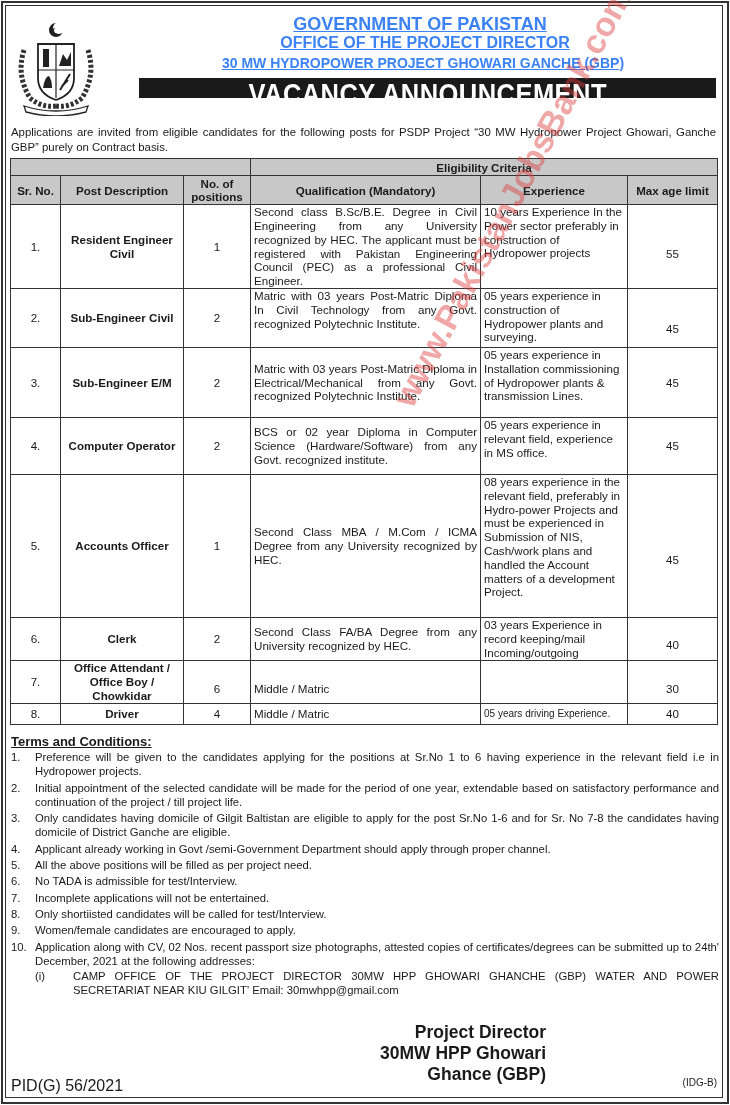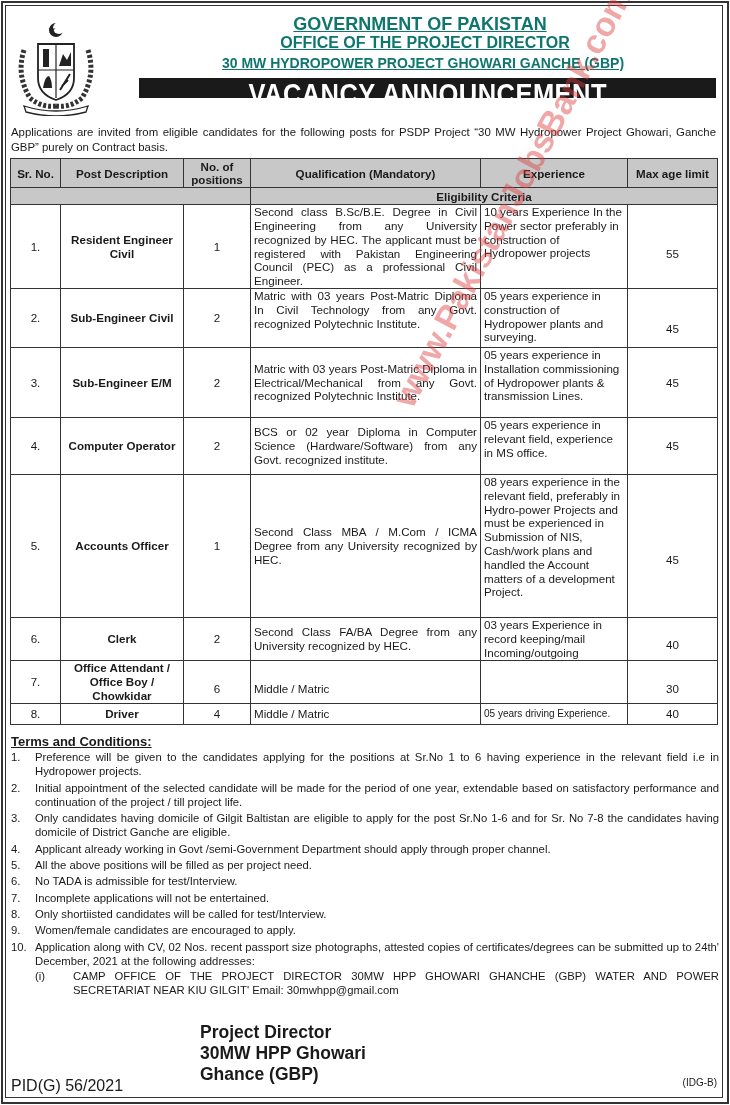--- a/index.html
+++ b/index.html
@@ -4,21 +4,21 @@
 <style>
   html, body { margin:0; padding:0; background:#fff; }
   body { width:730px; height:1105px; position:relative; overflow:hidden;
          font-family:"Liberation Sans", sans-serif; color:#1a1a1a; }
   .frame-outer { position:absolute; left:1px; top:1px; width:724px; height:1099px;
                  border:2px solid #333; }
   .frame-inner { position:absolute; left:5px; top:5px; width:716px; height:1091px;
                  border:1px solid #333; }
   .emblem { position:absolute; left:14px; top:20px; width:84px; height:96px; }
   .hdr { position:absolute; left:140px; width:576px; text-align:center; font-weight:bold;
-         text-decoration:underline; color:#0f766e; }
+         text-decoration:underline; color:#3b82f6; }
   .hdr1 { top:14px; font-size:18px; left:200px; width:440px; }
   .hdr2 { top:34px; font-size:16px; left:205px; width:440px; }
   .hdr3 { top:55px; font-size:14px; left:138px; width:570px; }
   .banner { position:absolute; left:139px; top:78px; width:577px; height:20px; background:#1a1a1a;
             color:#fff; font-weight:bold; font-size:29px; text-align:center; line-height:33px;
             letter-spacing:0.5px; transform-origin:center; }
   .banner span { display:inline-block; transform:scaleX(0.88); }
   .intro { position:absolute; left:11px; top:125px; width:705px; font-size:11.4px; line-height:15px;
            text-align:justify; }
   table.vac { position:absolute; left:10px; top:158px; width:707px; border-collapse:collapse;
@@ -32,21 +32,21 @@
   .c-qual { text-align:justify; }
   .c-age { text-align:center; }
   .tc-title { position:absolute; left:11px; top:734px; font-size:13px; font-weight:bold;
               text-decoration:underline; }
   ol.terms { position:absolute; left:11px; top:750px; width:708px; margin:0; padding:0;
              list-style:none; font-size:11.3px; line-height:14.3px; }
   ol.terms li { position:relative; padding-left:24px; margin-bottom:2px; text-align:justify; }
   ol.terms li .num { position:absolute; left:0; top:0; }
   .addr { position:relative; padding-left:38px; margin-top:1px; }
   .addr .rn { position:absolute; left:0; top:0; }
-  .sign { position:absolute; left:200px; width:330px; text-align:left; font-weight:bold;
+  .sign { position:absolute; left:216px; width:330px; text-align:right; font-weight:bold;
           font-size:17.5px; line-height:21px; top:1022px; }
   .foot-left { position:absolute; left:11px; top:1077px; font-size:16px; }
   .foot-right { position:absolute; right:13px; top:1077px; font-size:10px; }
   .watermark { position:absolute; left:385px; top:395px; color:rgba(220,60,60,0.45);
                font-size:34px; font-weight:bold; transform:rotate(-62deg); transform-origin:left top;
                white-space:nowrap; pointer-events:none; }
 </style>
 </head>
 <body>
 
@@ -83,31 +83,31 @@
 <table class="vac">
   <colgroup>
     <col style="width:50px">
       <col style="width:123px">
       <col style="width:67px">
     <col style="width:230px">
       <col style="width:147px">
       <col style="width:90px">
   </colgroup>
   <tbody>
-      <tr style="height:29px">
+      <tr style="height:17px">
+    <th colspan="3"></th>
+    <th colspan="3">Eligibility Criteria</th>
+  </tr>
+  <tr style="height:29px">
     <th>Sr. No.</th>
     <th>Post Description</th>
     <th>No. of positions</th>
     <th>Qualification (Mandatory)</th>
     <th>Experience</th>
     <th>Max age limit</th>
-  </tr>
-  <tr style="height:17px">
-    <th colspan="3"></th>
-    <th colspan="3">Eligibility Criteria</th>
   </tr>
 
   <tr style="height:84px">
     <td class="c-sr">1.</td>
     <td class="c-post">Resident Engineer Civil</td>
     <td class="c-pos">1</td>
     <td class="c-qual">Second class B.Sc/B.E. Degree in Civil Engineering from any University recognized by HEC. The applicant must be registered with Pakistan Engineering Council (PEC) as a professional Civil Engineer.</td>
     <td style="vertical-align:top">10 years Experience In the Power sector preferably in construction of Hydropower projects</td>
     <td class="c-age" style="padding-top:14px">55</td>
   </tr>

